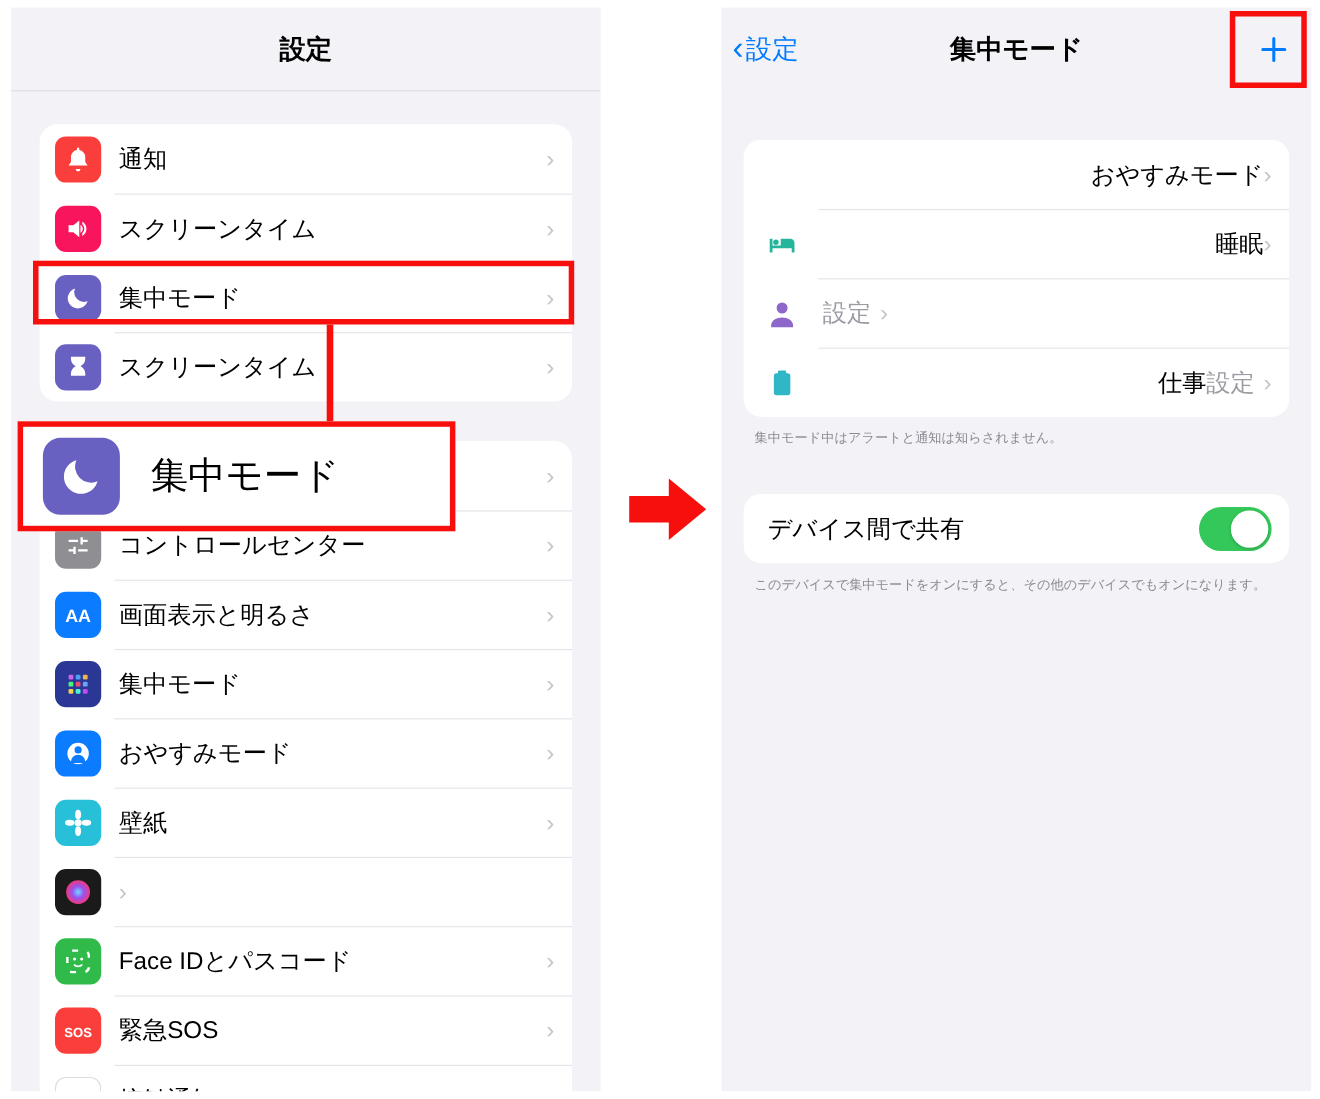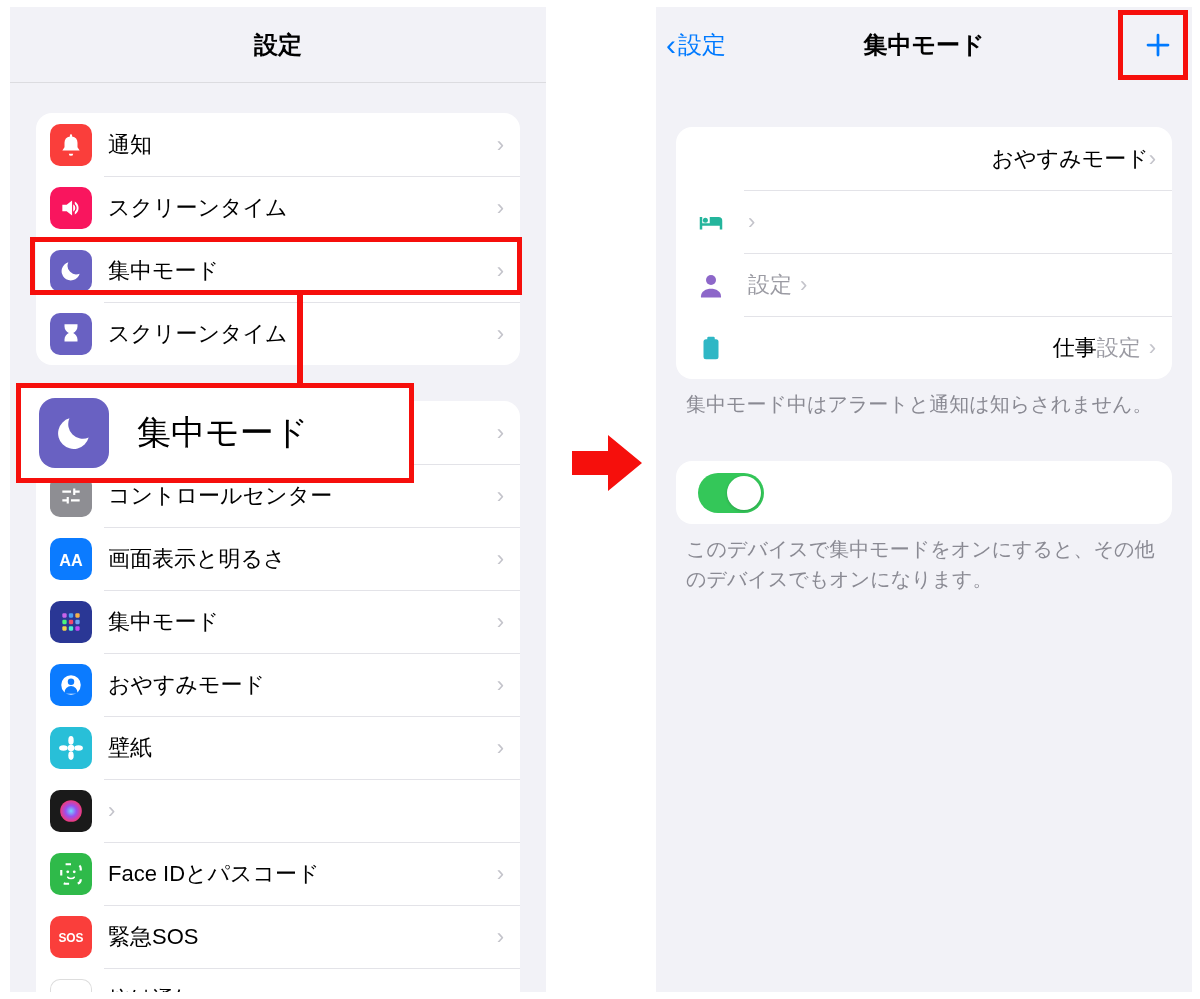--- a/index.html
+++ b/index.html
@@ -85,21 +85,21 @@
   .icon-plain {
     width: 42px; height: 42px;
     display: flex; align-items: center; justify-content: center;
     margin-right: 16px;
     flex-shrink: 0;
   }
   .icon-plain svg { width: 30px; height: 30px; }
 
   .footer-note {
     margin: 10px 36px 0 36px;
-    font-size: 20px;
+    font-size: 12px;
     color: #8a8a93;
     line-height: 1.5;
   }
   .phone.right .footer-note { margin: 10px 30px 0 30px; }
 
   
   .toggle {
     width: 66px; height: 40px; border-radius: 20px;
     background: #34c759; position: relative; flex-shrink: 0;
   }
@@ -403,20 +403,21 @@
           </div>
         <div class="label" data-bind="right.modes.0.label">おやすみモード</div>
         <div class="chev-r">›</div>
       </div>
       <div class="row">
         <div class="icon-plain" data-bind-attr="style:__s.r1" style="fill:#24b59c;color:#24b59c">
             <svg viewBox="0 0 24 24">
               <use href="#i-bed"></use>
             </svg>
           </div>
+        <div class="label" data-bind="right.modes.1.label">睡眠</div>
         <div class="chev-r">›</div>
       </div>
       <div class="row">
         <div class="icon-plain" data-bind-attr="style:__s.r2" style="fill:#8d67c9;color:#8d67c9">
             <svg viewBox="0 0 24 24">
               <use href="#i-person2"></use>
             </svg>
           </div>
         <div class="detail" data-bind="right.modes.2.detail">設定</div>
         <div class="chev-r">›</div>
@@ -429,20 +430,21 @@
           </div>
         <div class="label" data-bind="right.modes.3.label">仕事</div>
         <div class="detail" data-bind="right.modes.3.detail">設定</div>
         <div class="chev-r">›</div>
       </div>
     </div>
     <div class="footer-note" data-bind="right.modes_footer">集中モード中はアラートと通知は知らされません。</div>
 
     <div class="group" style="margin-top:42px">
       <div class="row" style="padding-left:22px">
+        <div class="label" data-bind="right.share_label">デバイス間で共有</div>
         <div class="toggle"></div>
       </div>
     </div>
     <div class="footer-note" data-bind="right.share_footer">このデバイスで集中モードをオンにすると、その他のデバイスでもオンになります。</div>
   </div>
 
   <div class="hl" style="left:30px; top:237px; width:492px; height:58px;"></div>
 
   <div class="connector" style="left:297px; top:295px; width:6px; height:88px;"></div>
 

